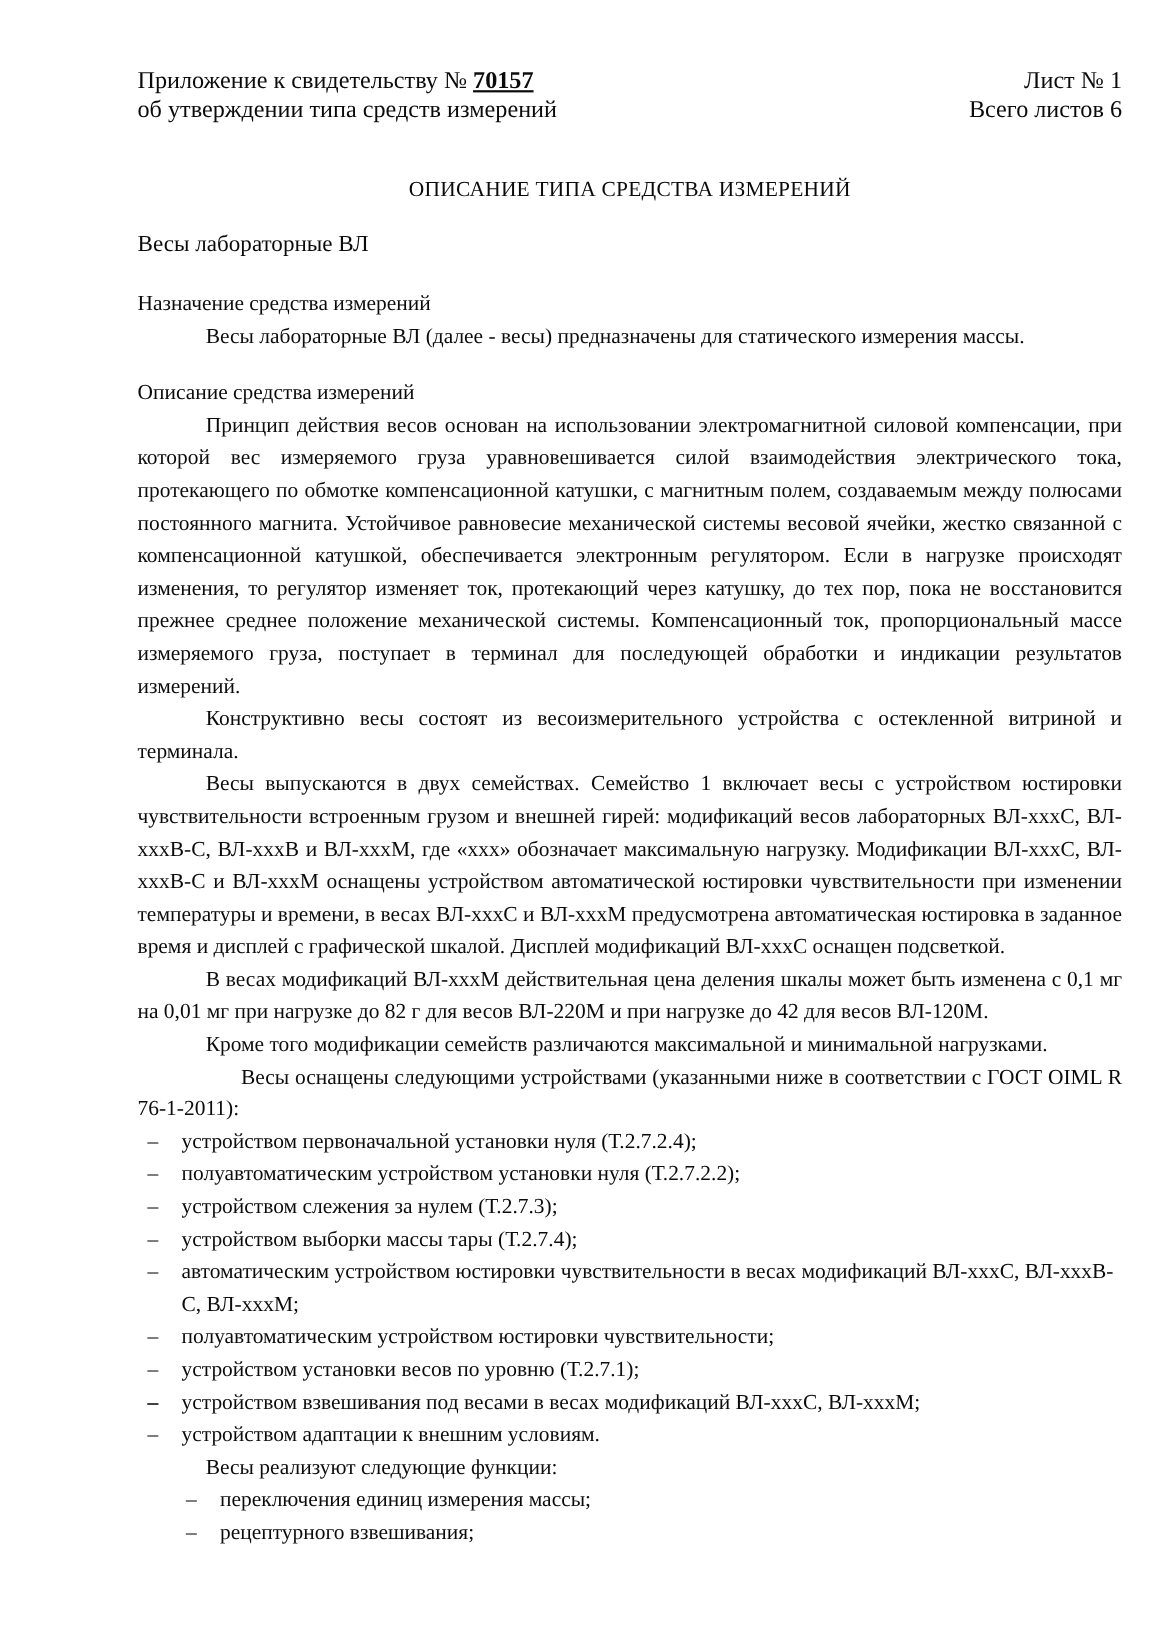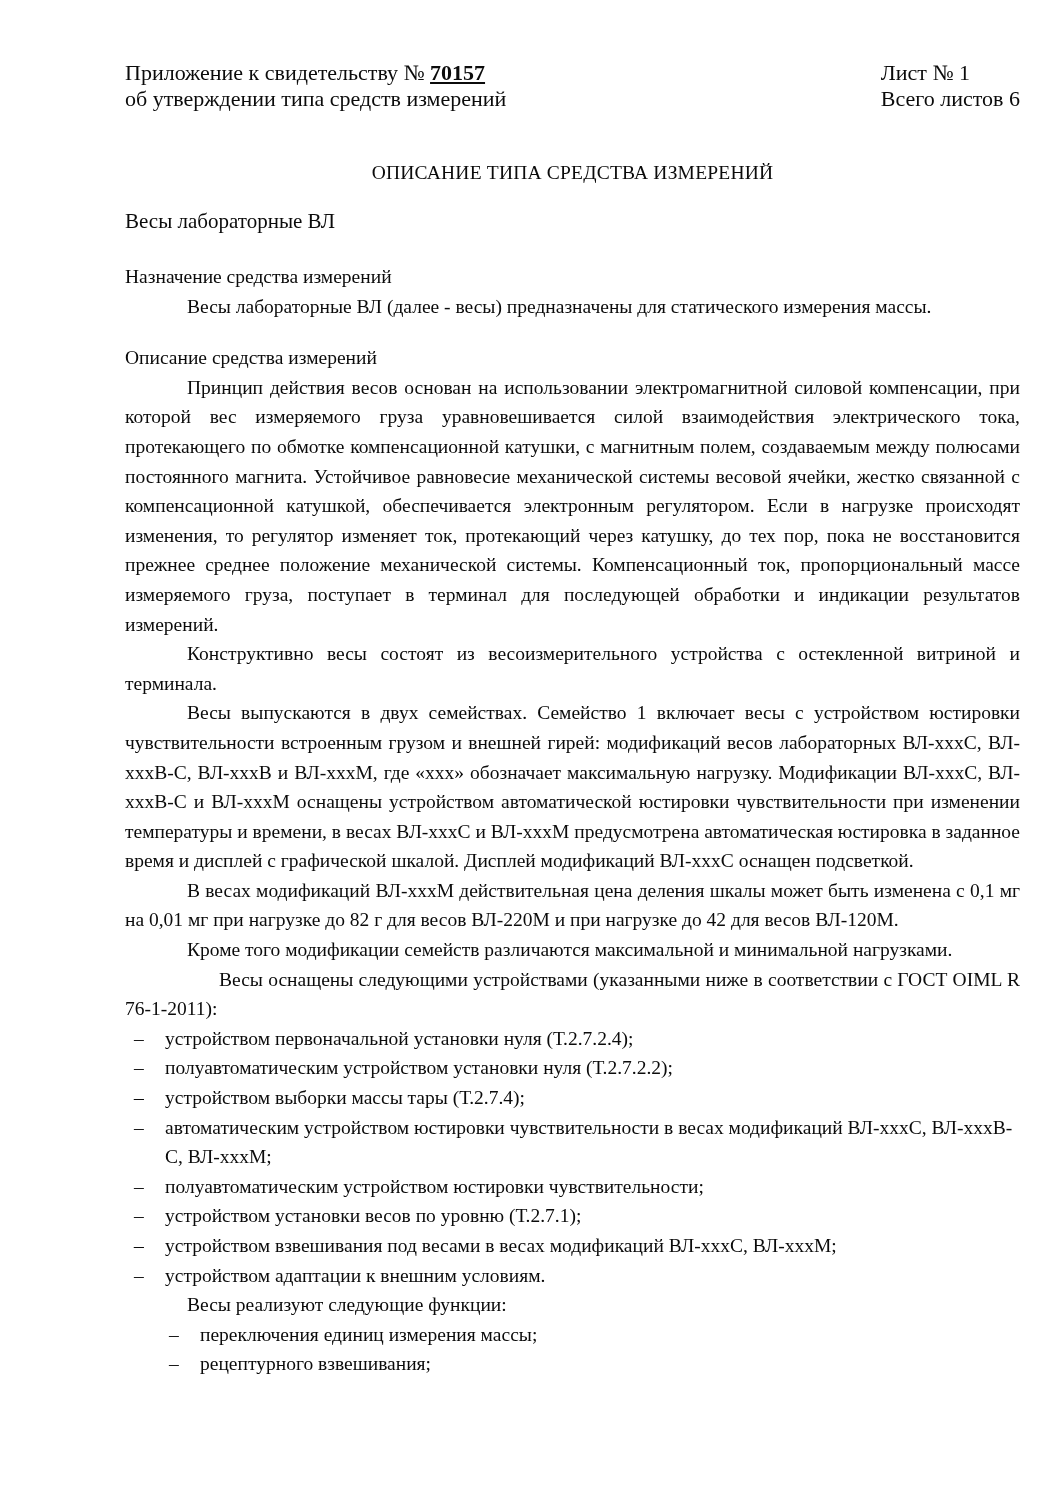--- a/index.html
+++ b/index.html
@@ -30,21 +30,21 @@
     left: 125px;
     top: 60px;
     width: 895px;
     display: flex;
     justify-content: space-between;
     align-items: flex-start;
     font-size: 22px;
     line-height: 26px;
   }
   .doc-header .hdr-left { text-align: left; }
-  .doc-header .hdr-right { text-align: left; white-space: nowrap; }
+  .doc-header .hdr-right { text-align: right; white-space: nowrap; }
   .hdr-line { display: block; white-space: nowrap; }
   .cert-no {
     font-weight: bold;
     text-decoration: underline;
     text-underline-offset: 2px;
   }
 
   
   .doc-title {
     position: absolute;
@@ -143,21 +143,21 @@
     <p class="para">Принцип действия весов основан на использовании электромагнитной силовой компенсации, при которой вес измеряемого груза уравновешивается силой взаимодействия электрического тока, протекающего по обмотке компенсационной катушки, с магнитным полем, создаваемым между полюсами постоянного магнита. Устойчивое равновесие механической системы весовой ячейки, жестко связанной с компенсационной катушкой, обеспечивается электронным регулятором. Если в нагрузке происходят изменения, то регулятор изменяет ток, протекающий через катушку, до тех пор, пока не восстановится прежнее среднее положение механической системы. Компенсационный ток, пропорциональный массе измеряемого груза, поступает в терминал для последующей обработки и индикации результатов измерений.</p>
     <p class="para">Конструктивно весы состоят из весоизмерительного устройства с остекленной витриной и терминала.</p>
     <p class="para">Весы выпускаются в двух семействах. Семейство 1 включает весы с устройством юстировки чувствительности встроенным грузом и внешней гирей: модификаций весов лабораторных ВЛ-хххС, ВЛ-хххВ-С, ВЛ-хххВ и ВЛ-хххМ, где «ххх» обозначает максимальную нагрузку. Модификации ВЛ-хххС, ВЛ-хххВ-С и ВЛ-хххМ оснащены устройством автоматической юстировки чувствительности при изменении температуры и времени, в весах ВЛ-хххС и ВЛ-хххМ предусмотрена автоматическая юстировка в заданное время и дисплей с графической шкалой. Дисплей модификаций ВЛ-хххС оснащен подсветкой.</p>
     <p class="para">В весах модификаций ВЛ-хххМ действительная цена деления   шкалы может быть изменена  с 0,1 мг на 0,01 мг при нагрузке до 82 г для весов ВЛ-220М и при нагрузке до 42 для весов ВЛ-120М.</p>
     <p class="para">Кроме того модификации семейств различаются максимальной и минимальной  нагрузками.</p>
     <p class="para wide-indent">Весы оснащены следующими устройствами (указанными ниже в соответствии с ГОСТ OIML R 76-1-2011):</p>
 
     <ul class="dash-list level1">
       <li><span class="dash">–</span><span>устройством первоначальной установки нуля (Т.2.7.2.4);</span></li>
       <li><span class="dash">–</span><span>полуавтоматическим устройством установки нуля (Т.2.7.2.2);</span></li>
-      <li><span class="dash">–</span></li>
+      <li><span class="dash">–</span><span>устройством слежения за нулем (Т.2.7.3);</span></li>
       <li><span class="dash">–</span><span>устройством выборки массы тары (Т.2.7.4);</span></li>
       <li><span class="dash">–</span><span>автоматическим устройством юстировки чувствительности в весах модификаций ВЛ-хххС, ВЛ-хххВ-С, ВЛ-хххМ;</span></li>
       <li><span class="dash">–</span><span>полуавтоматическим устройством юстировки чувствительности;</span></li>
       <li><span class="dash">–</span><span>устройством установки весов по уровню (Т.2.7.1);</span></li>
       <li><span class="dash">–</span></li>
       <li><span class="dash">–</span><span>устройством взвешивания под весами в весах модификаций  ВЛ-хххС, ВЛ-хххМ;</span></li>
       <li><span class="dash">–</span><span>устройством адаптации к внешним условиям.</span></li>
     </ul>
 
     <p class="fn-lead">Весы реализуют следующие функции:</p>

